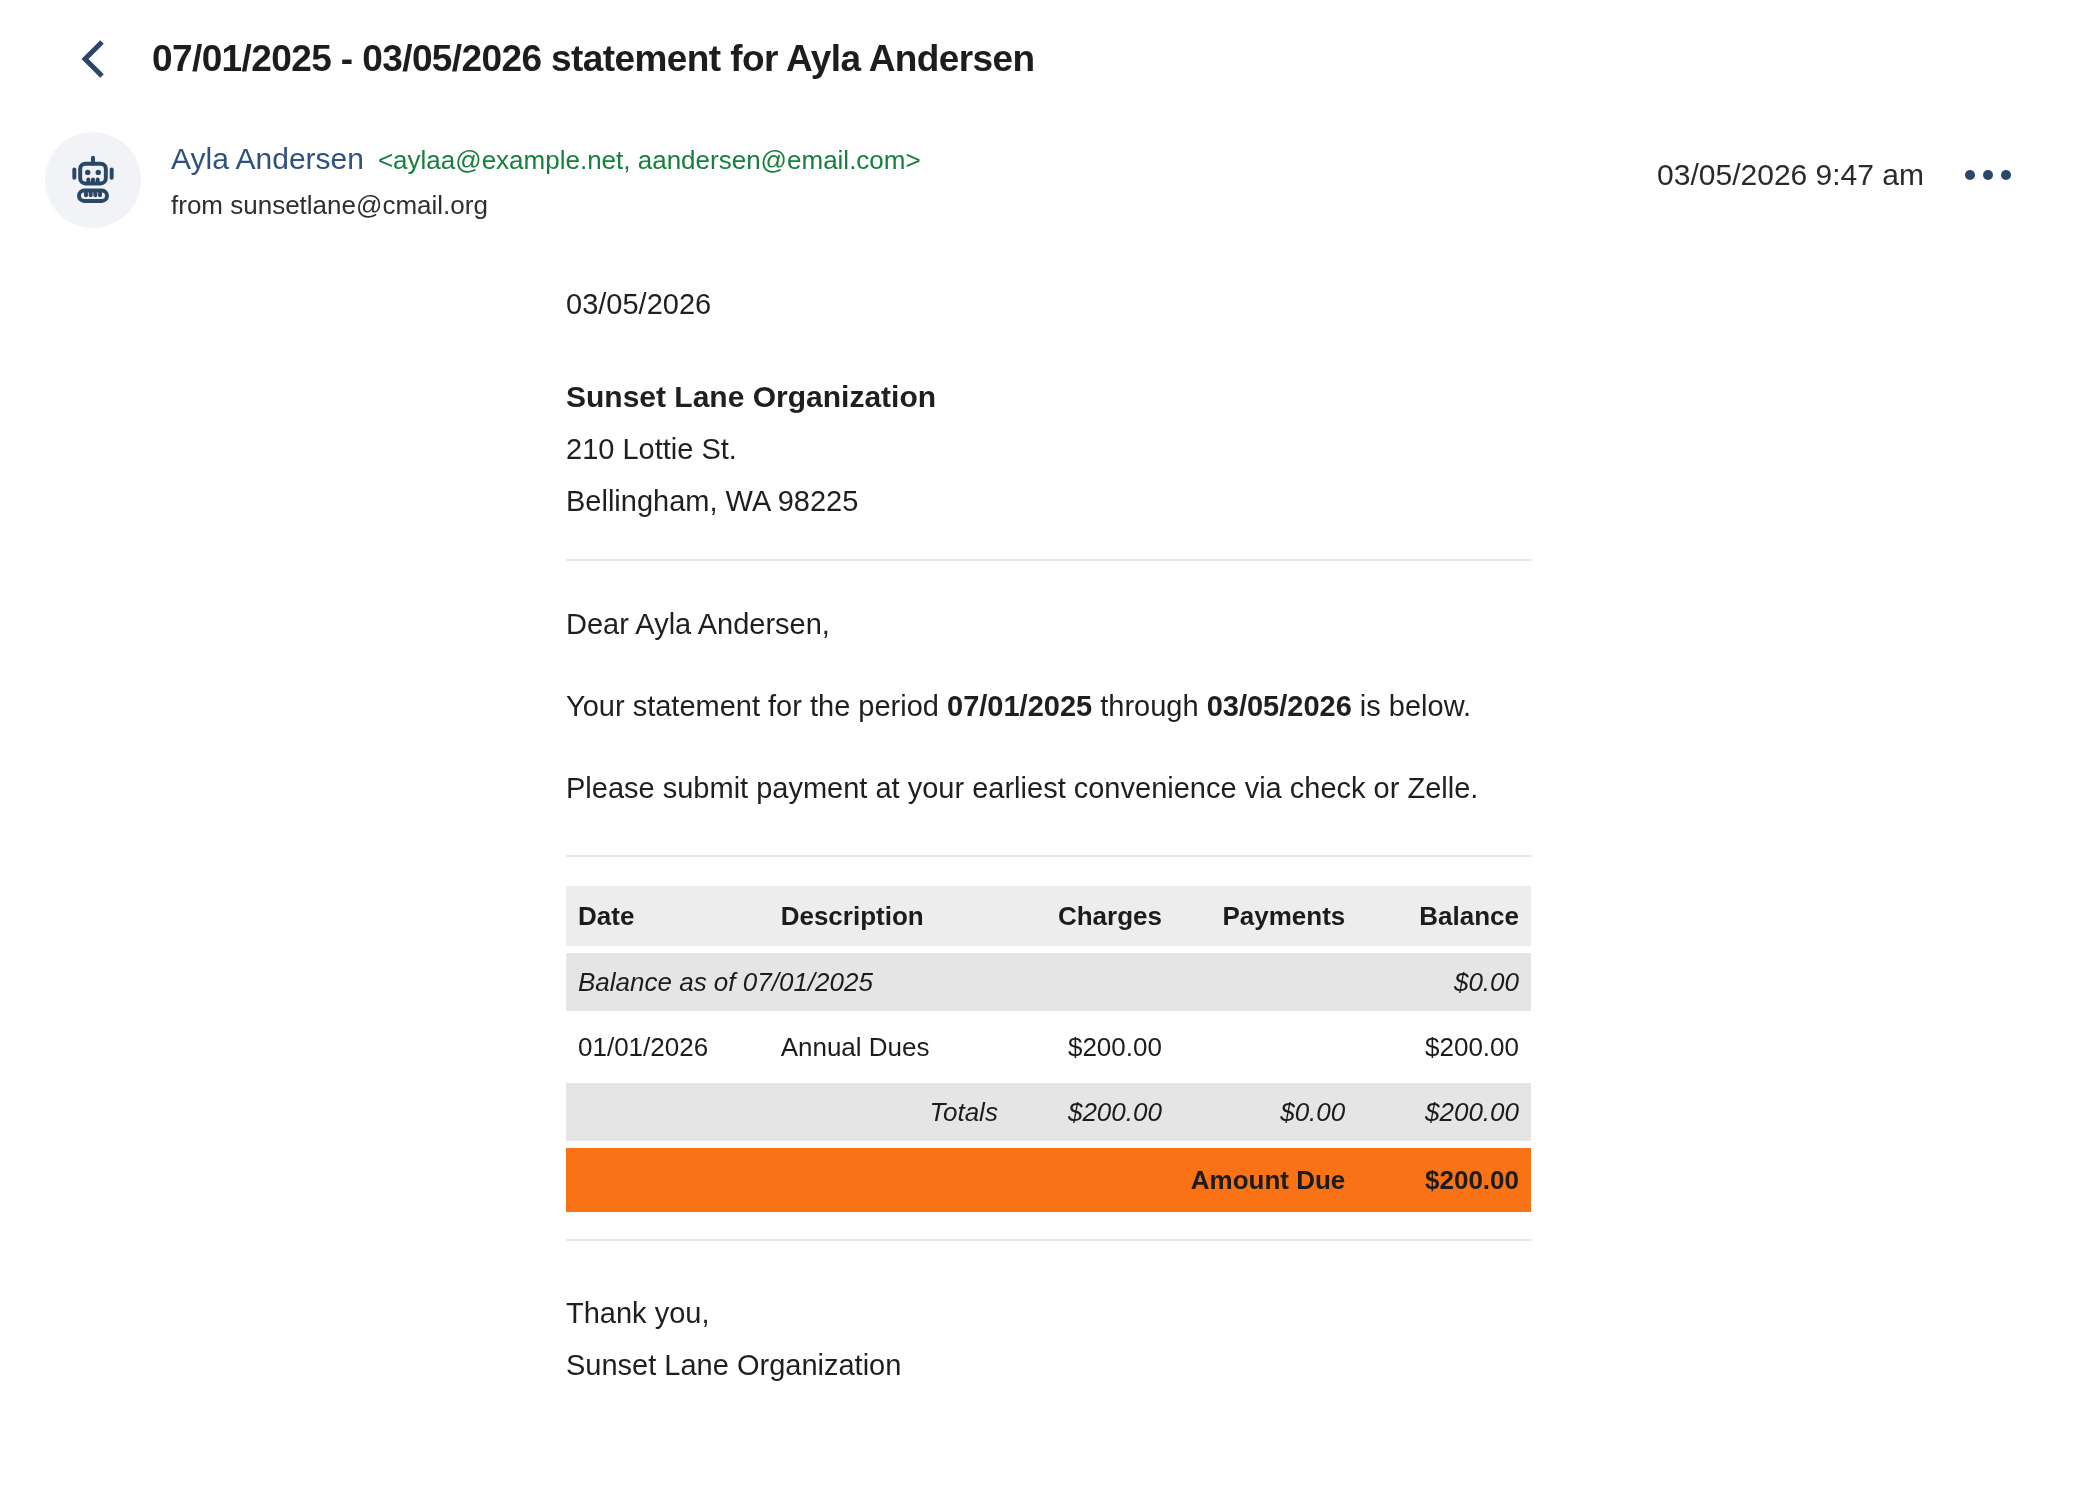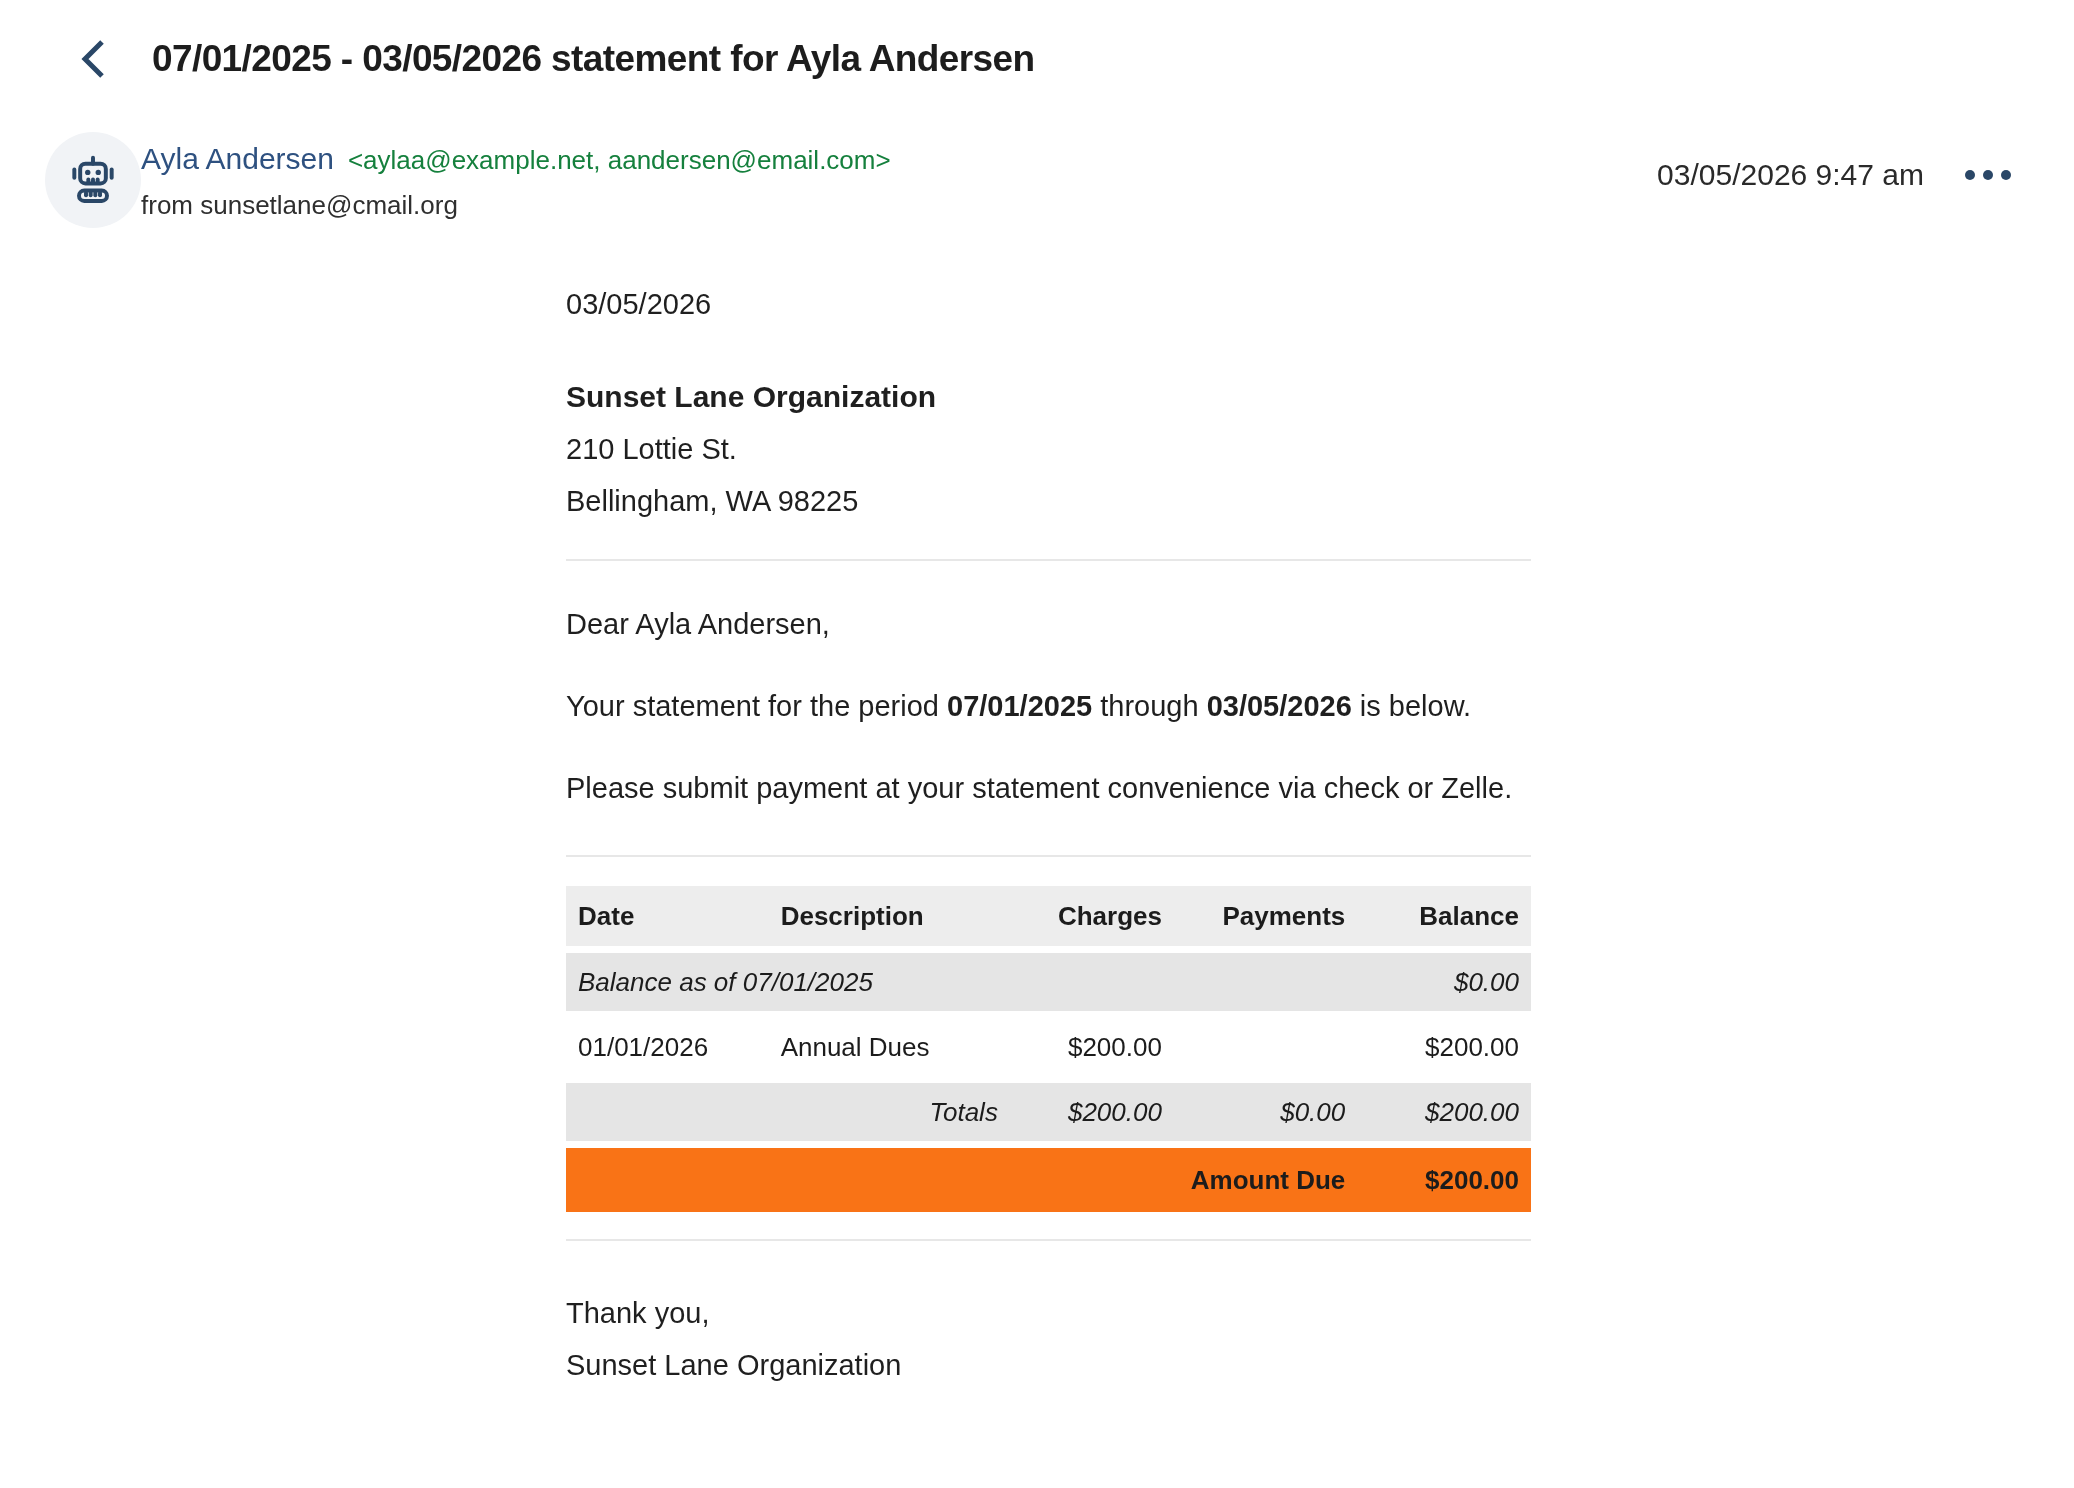--- a/index.html
+++ b/index.html
@@ -41,20 +41,21 @@
     padding: 0 56px 0 45px;
   }
   .avatar {
     width: 96px; height: 96px;
     border-radius: 50%;
     background: #f1f3f6;
     display: flex; align-items: center; justify-content: center;
     flex: 0 0 auto;
   }
   .sender-info {
+    margin-left: 30px;
     padding-top: 10px;
     flex: 1 1 auto;
     min-width: 0;
   }
   .sender-line1 {
     display: flex; align-items: baseline; gap: 14px;
     white-space: nowrap;
   }
   .sender-name {
     font-size: 30px;
@@ -213,21 +214,21 @@
     <div>210 Lottie St.</div>
     <div>Bellingham, WA 98225</div>
   </div>
 
   <hr class="divider">
 
   <p class="greeting">Dear Ayla Andersen,</p>
 
   <p class="paragraph"><span>Your statement for the period</span> <b>07/01/2025</b> <span>through</span> <b>03/05/2026</b> <span>is below.</span></p>
 
-  <p class="paragraph last">Please submit payment at your statement convenience via check or Zelle.</p>
+  <p class="paragraph last">Please submit payment at your earliest convenience via check or Zelle.</p>
 
   <hr class="divider pre-table">
 
   <table class="statement-table">
     <thead>
       <tr>
         <th class="col-left" style="width:21%;">Date</th>
         <th class="col-left" style="width:25%;">Description</th>
         <th class="col-right" style="width:17%;">Charges</th>
         <th class="col-right" style="width:19%;">Payments</th>

